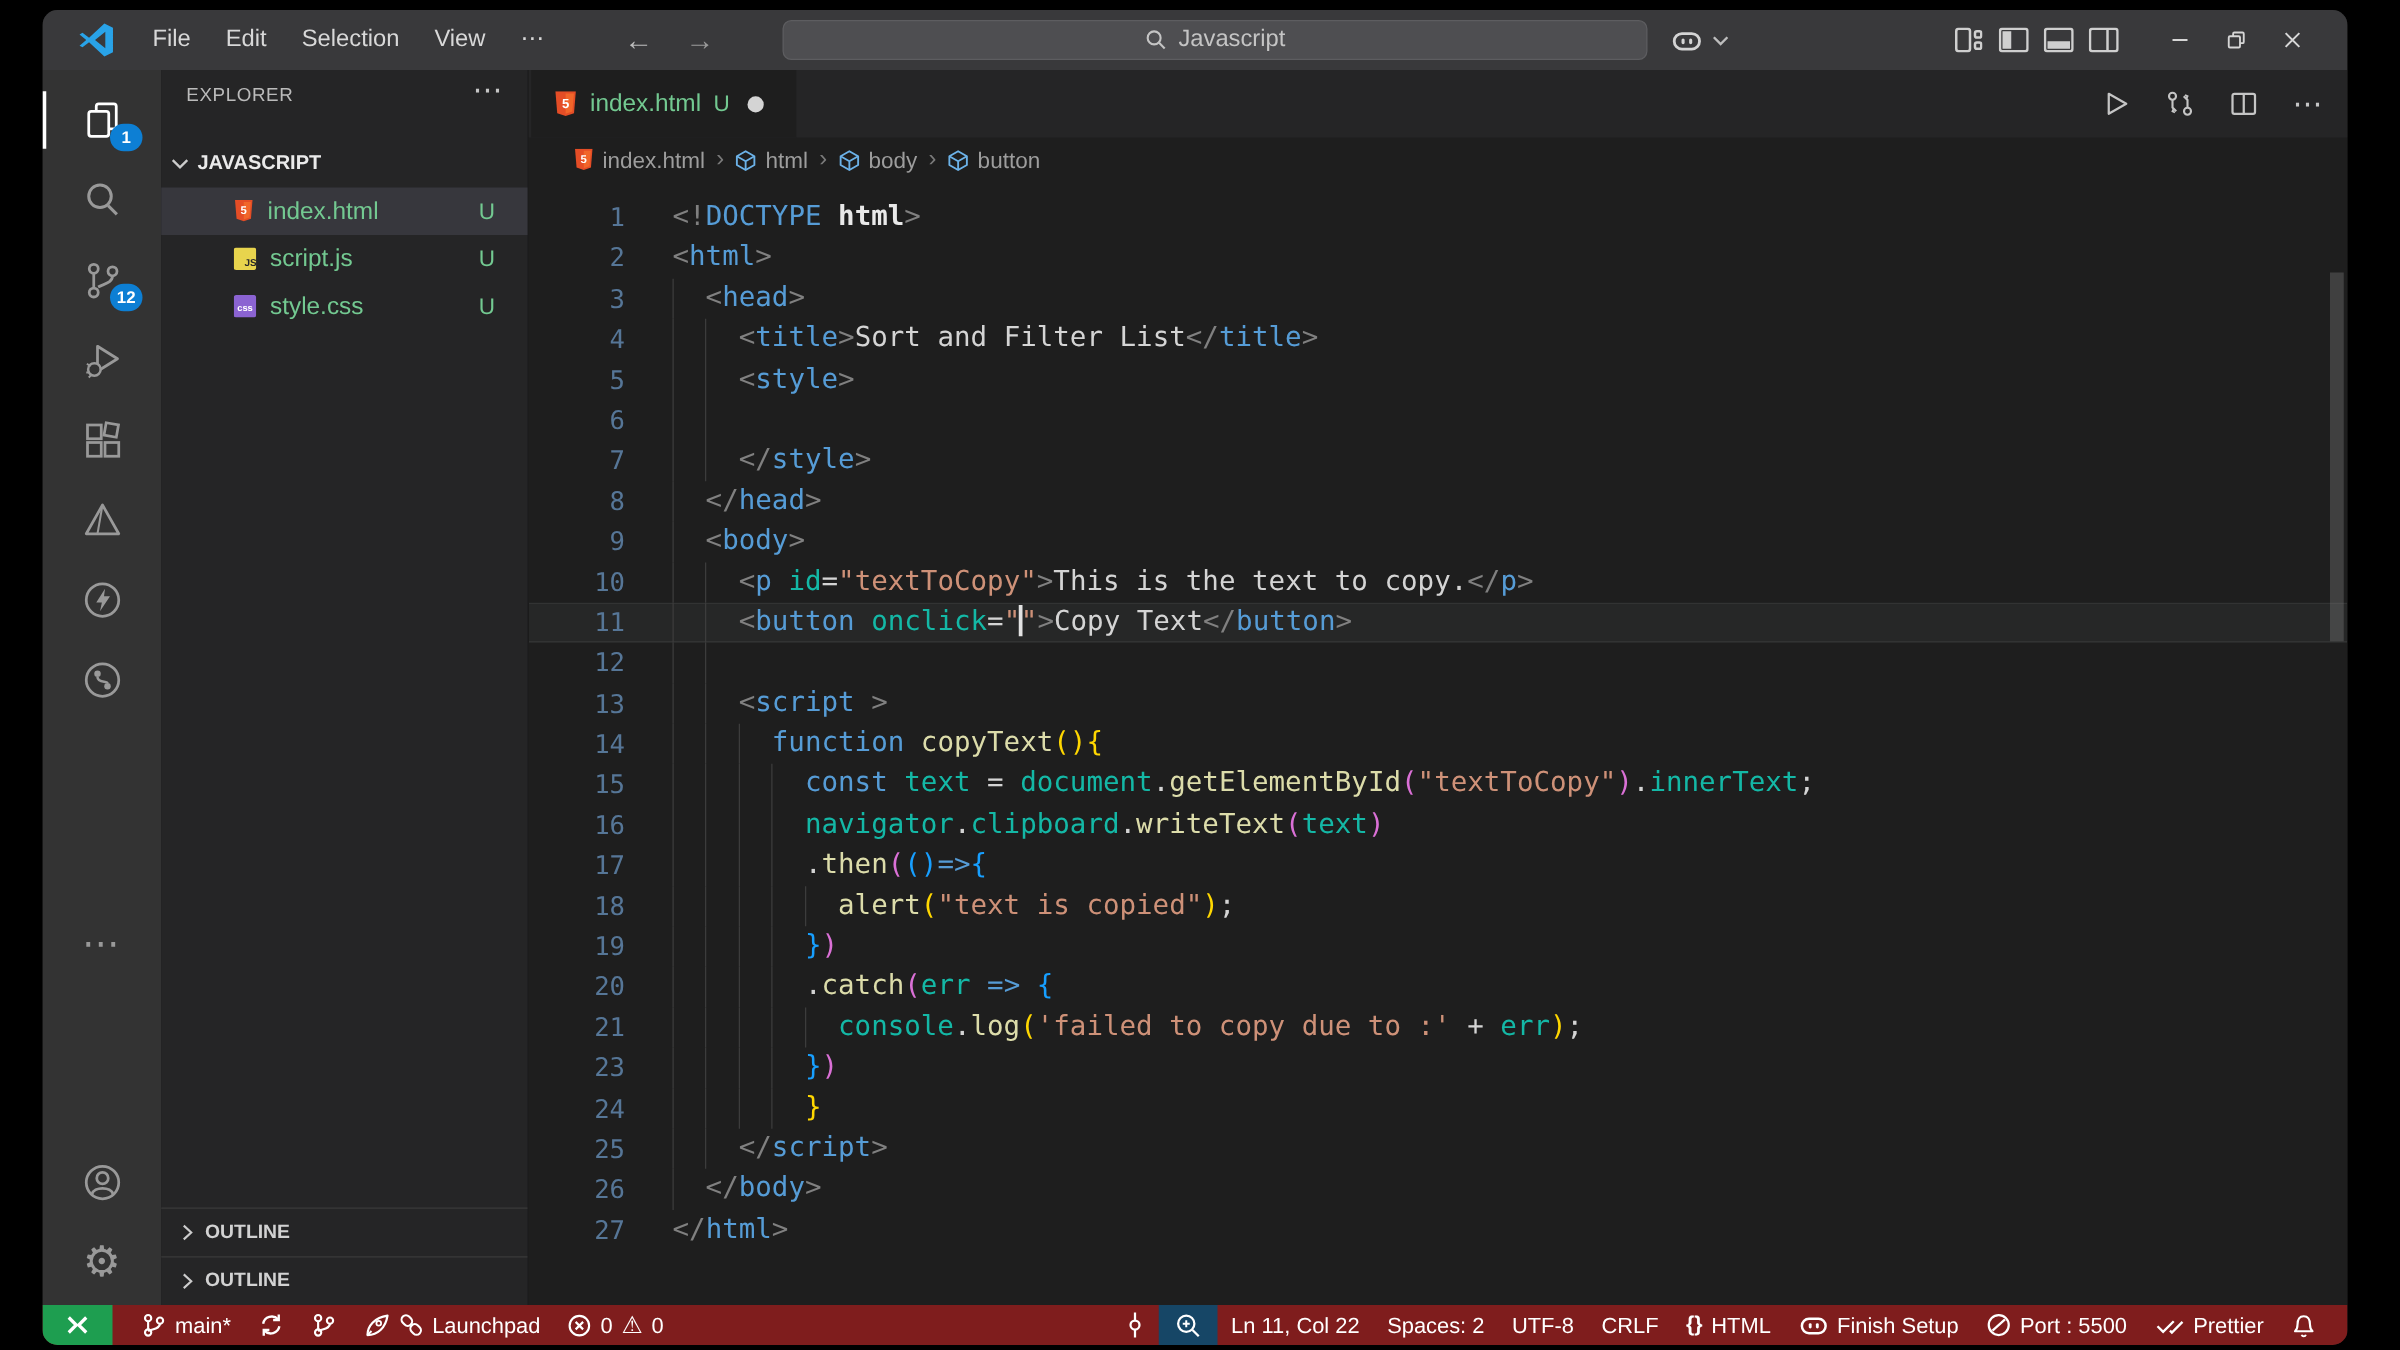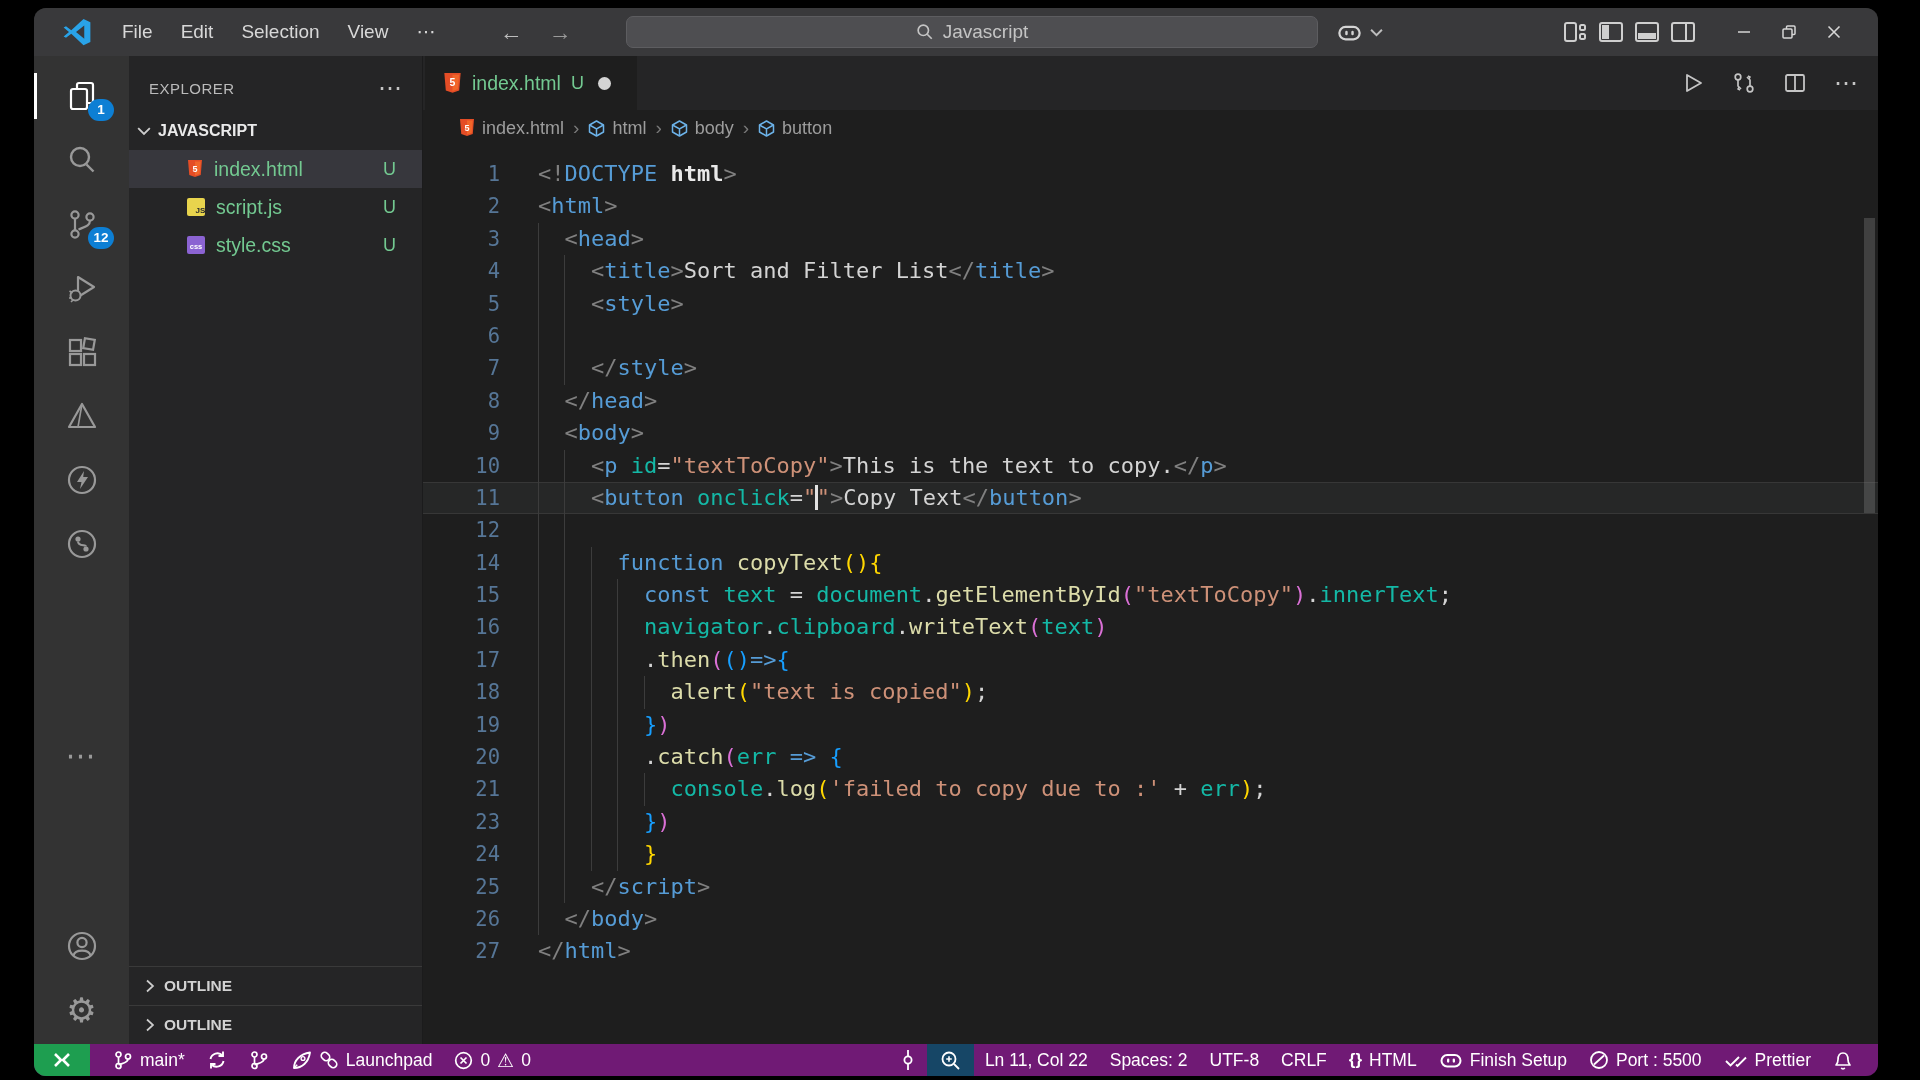--- a/index.html
+++ b/index.html
@@ -27,21 +27,21 @@
   .ab-item{width:95px;height:64px;display:flex;align-items:center;justify-content:center;position:relative;color:#999999;}
   .ab-item.first{margin-top:8px;}
   .ab-item.active{color:#ffffff;}
   .ab-item.active::before{content:"";position:absolute;left:0;top:9px;bottom:9px;width:2.5px;background:#fff;}
   .ab-badge{position:absolute;right:15px;bottom:7px;background:#0d7fd4;color:#fff;border-radius:22px;
     font-size:13.5px;font-weight:700;min-width:16px;height:22px;line-height:22px;text-align:center;padding:0 5px;}
   .ab-bottom{margin-top:auto;display:flex;flex-direction:column;align-items:center;gap:18px;padding-bottom:11px;}
   .ab-bottom .ab-item{height:46px;}
   
   .sidebar{flex:0 0 293px;background:#252526;display:flex;flex-direction:column;min-height:0;border-right:1px solid #1b1b1c;}
-  .sb-header{height:40px;margin-top:12px;display:flex;align-items:center;padding:0 20px;}
+  .sb-header{height:40px;margin-top:12px;display:flex;padding:0 20px;}
   .sb-title{font-size:15px;color:#bbbbbb;letter-spacing:.5px;}
   .sb-more{margin-left:auto;color:#c5c5c5;font-size:24px;line-height:10px;}
   .sb-folder{height:38px;display:flex;align-items:center;gap:7px;padding:0 8px;font-weight:700;font-size:16px;color:#eaeaea;margin-top:4px;}
   .chev{display:inline-block;color:#cccccc;}
   .file-row{height:38px;display:flex;align-items:center;gap:11px;padding-left:58px;font-size:19.5px;color:#73c991;position:relative;}
   .file-row.selected{background:#37373d;}
   .file-badge{position:absolute;right:26px;font-size:18px;color:#73c991;}
   .sb-spacer{flex:1;}
   .sb-foot{height:38px;border-top:1px solid #3a3a3a;display:flex;align-items:center;gap:9px;padding-left:16px;
     font-weight:700;font-size:15.5px;color:#d2d2d2;}
@@ -61,21 +61,21 @@
   .cl.cur{background:rgba(120,128,136,.09);box-shadow:inset 0 1px 0 rgba(255,255,255,.08),inset 0 -1px 0 rgba(255,255,255,.08);}
   .ln{flex:0 0 115px;box-sizing:border-box;text-align:right;padding-right:38px;color:#567697;font-size:20.5px;}
   .lc{flex:1;}
   .g{display:inline-block;width:2ch;height:32.4px;vertical-align:top;box-sizing:border-box;border-left:1px solid #3c3c3c;}
   .tp{color:#808080}.tg{color:#569cd6}.at{color:#14b8a6}.st{color:#ce9178}.tx{color:#d4d4d4}
   .kw{color:#569cd6}.fn{color:#dcdcaa}.vr{color:#14b8a6}.op{color:#d4d4d4}
   .p1{color:#ffd700}.p2{color:#da70d6}.p3{color:#179fff}.db{color:#e9e9e9;font-weight:600}
   .caret{display:inline-block;width:2.5px;height:25px;background:#e2e2e2;vertical-align:-5px;margin:0 -1px;}
   .vscroll{position:absolute;right:3px;top:162px;width:11px;height:295px;background:rgba(121,121,121,.38);}
   
-  .statusbar{flex:0 0 32px;background:#701a75;display:flex;align-items:center;color:#fff;font-size:17.5px;}
+  .statusbar{flex:0 0 32px;background:#7f1d1d;display:flex;align-items:center;color:#fff;font-size:17.5px;}
   .sb-left{display:flex;align-items:center;height:100%;padding-left:26px;}
   .sb-right{margin-left:auto;display:flex;align-items:center;height:100%;padding-right:14px;}
   .sb-item{display:flex;align-items:center;gap:7px;padding:0 11px;height:100%;}
   .sb-item.remote{background:#1e9e50;padding:0 17px;margin-left:-26px;margin-right:12px;}
   .sb-item.boxed{background:#164666;padding:0 13px;}
   svg{display:block;}
 </style>
 </head>
 <body>
 
@@ -422,20 +422,23 @@
           <div class="cl">
      <span class="ln">10</span><span class="lc"><span class="g"></span><span class="g"></span><span class="tp">&lt;</span><span class="tg">p</span><span class="at"> id</span><span class="op">=</span><span class="st">"textToCopy"</span><span class="tp">&gt;</span><span class="tx">This is the text to copy.</span><span class="tp">&lt;/</span><span class="tg">p</span><span class="tp">&gt;</span></span>
    </div>
           <div class="cl cur">
      <span class="ln">11</span><span class="lc"><span class="g"></span><span class="g"></span><span class="tp">&lt;</span><span class="tg">button</span><span class="at"> onclick</span><span class="op">=</span><span class="st">"</span><span class="caret"></span><span class="st">"</span><span class="tp">&gt;</span><span class="tx">Copy Text</span><span class="tp">&lt;/</span><span class="tg">button</span><span class="tp">&gt;</span></span>
    </div>
           <div class="cl">
      <span class="ln">12</span><span class="lc"><span class="g"></span><span class="g"></span></span>
    </div>
           <div class="cl">
+     <span class="ln">13</span><span class="lc"><span class="g"></span><span class="g"></span><span class="tp">&lt;</span><span class="tg">script</span><span class="tx"> </span><span class="tp">&gt;</span></span>
+   </div>
+          <div class="cl">
      <span class="ln">14</span><span class="lc"><span class="g"></span><span class="g"></span><span class="g"></span><span class="kw">function</span><span class="tx"> </span><span class="fn">copyText</span><span class="p1">(){</span></span>
    </div>
           <div class="cl">
      <span class="ln">15</span><span class="lc"><span class="g"></span><span class="g"></span><span class="g"></span><span class="g"></span><span class="kw">const</span><span class="tx"> </span><span class="vr">text</span><span class="op"> = </span><span class="vr">document</span><span class="op">.</span><span class="fn">getElementById</span><span class="p2">(</span><span class="st">"textToCopy"</span><span class="p2">)</span><span class="op">.</span><span class="vr">innerText</span><span class="op">;</span></span>
    </div>
           <div class="cl">
      <span class="ln">16</span><span class="lc"><span class="g"></span><span class="g"></span><span class="g"></span><span class="g"></span><span class="vr">navigator</span><span class="op">.</span><span class="vr">clipboard</span><span class="op">.</span><span class="fn">writeText</span><span class="p2">(</span><span class="vr">text</span><span class="p2">)</span></span>
    </div>
           <div class="cl">
      <span class="ln">17</span><span class="lc"><span class="g"></span><span class="g"></span><span class="g"></span><span class="g"></span><span class="op">.</span><span class="fn">then</span><span class="p2">(</span><span class="p3">()</span><span class="kw">=&gt;</span><span class="p3">{</span></span>

